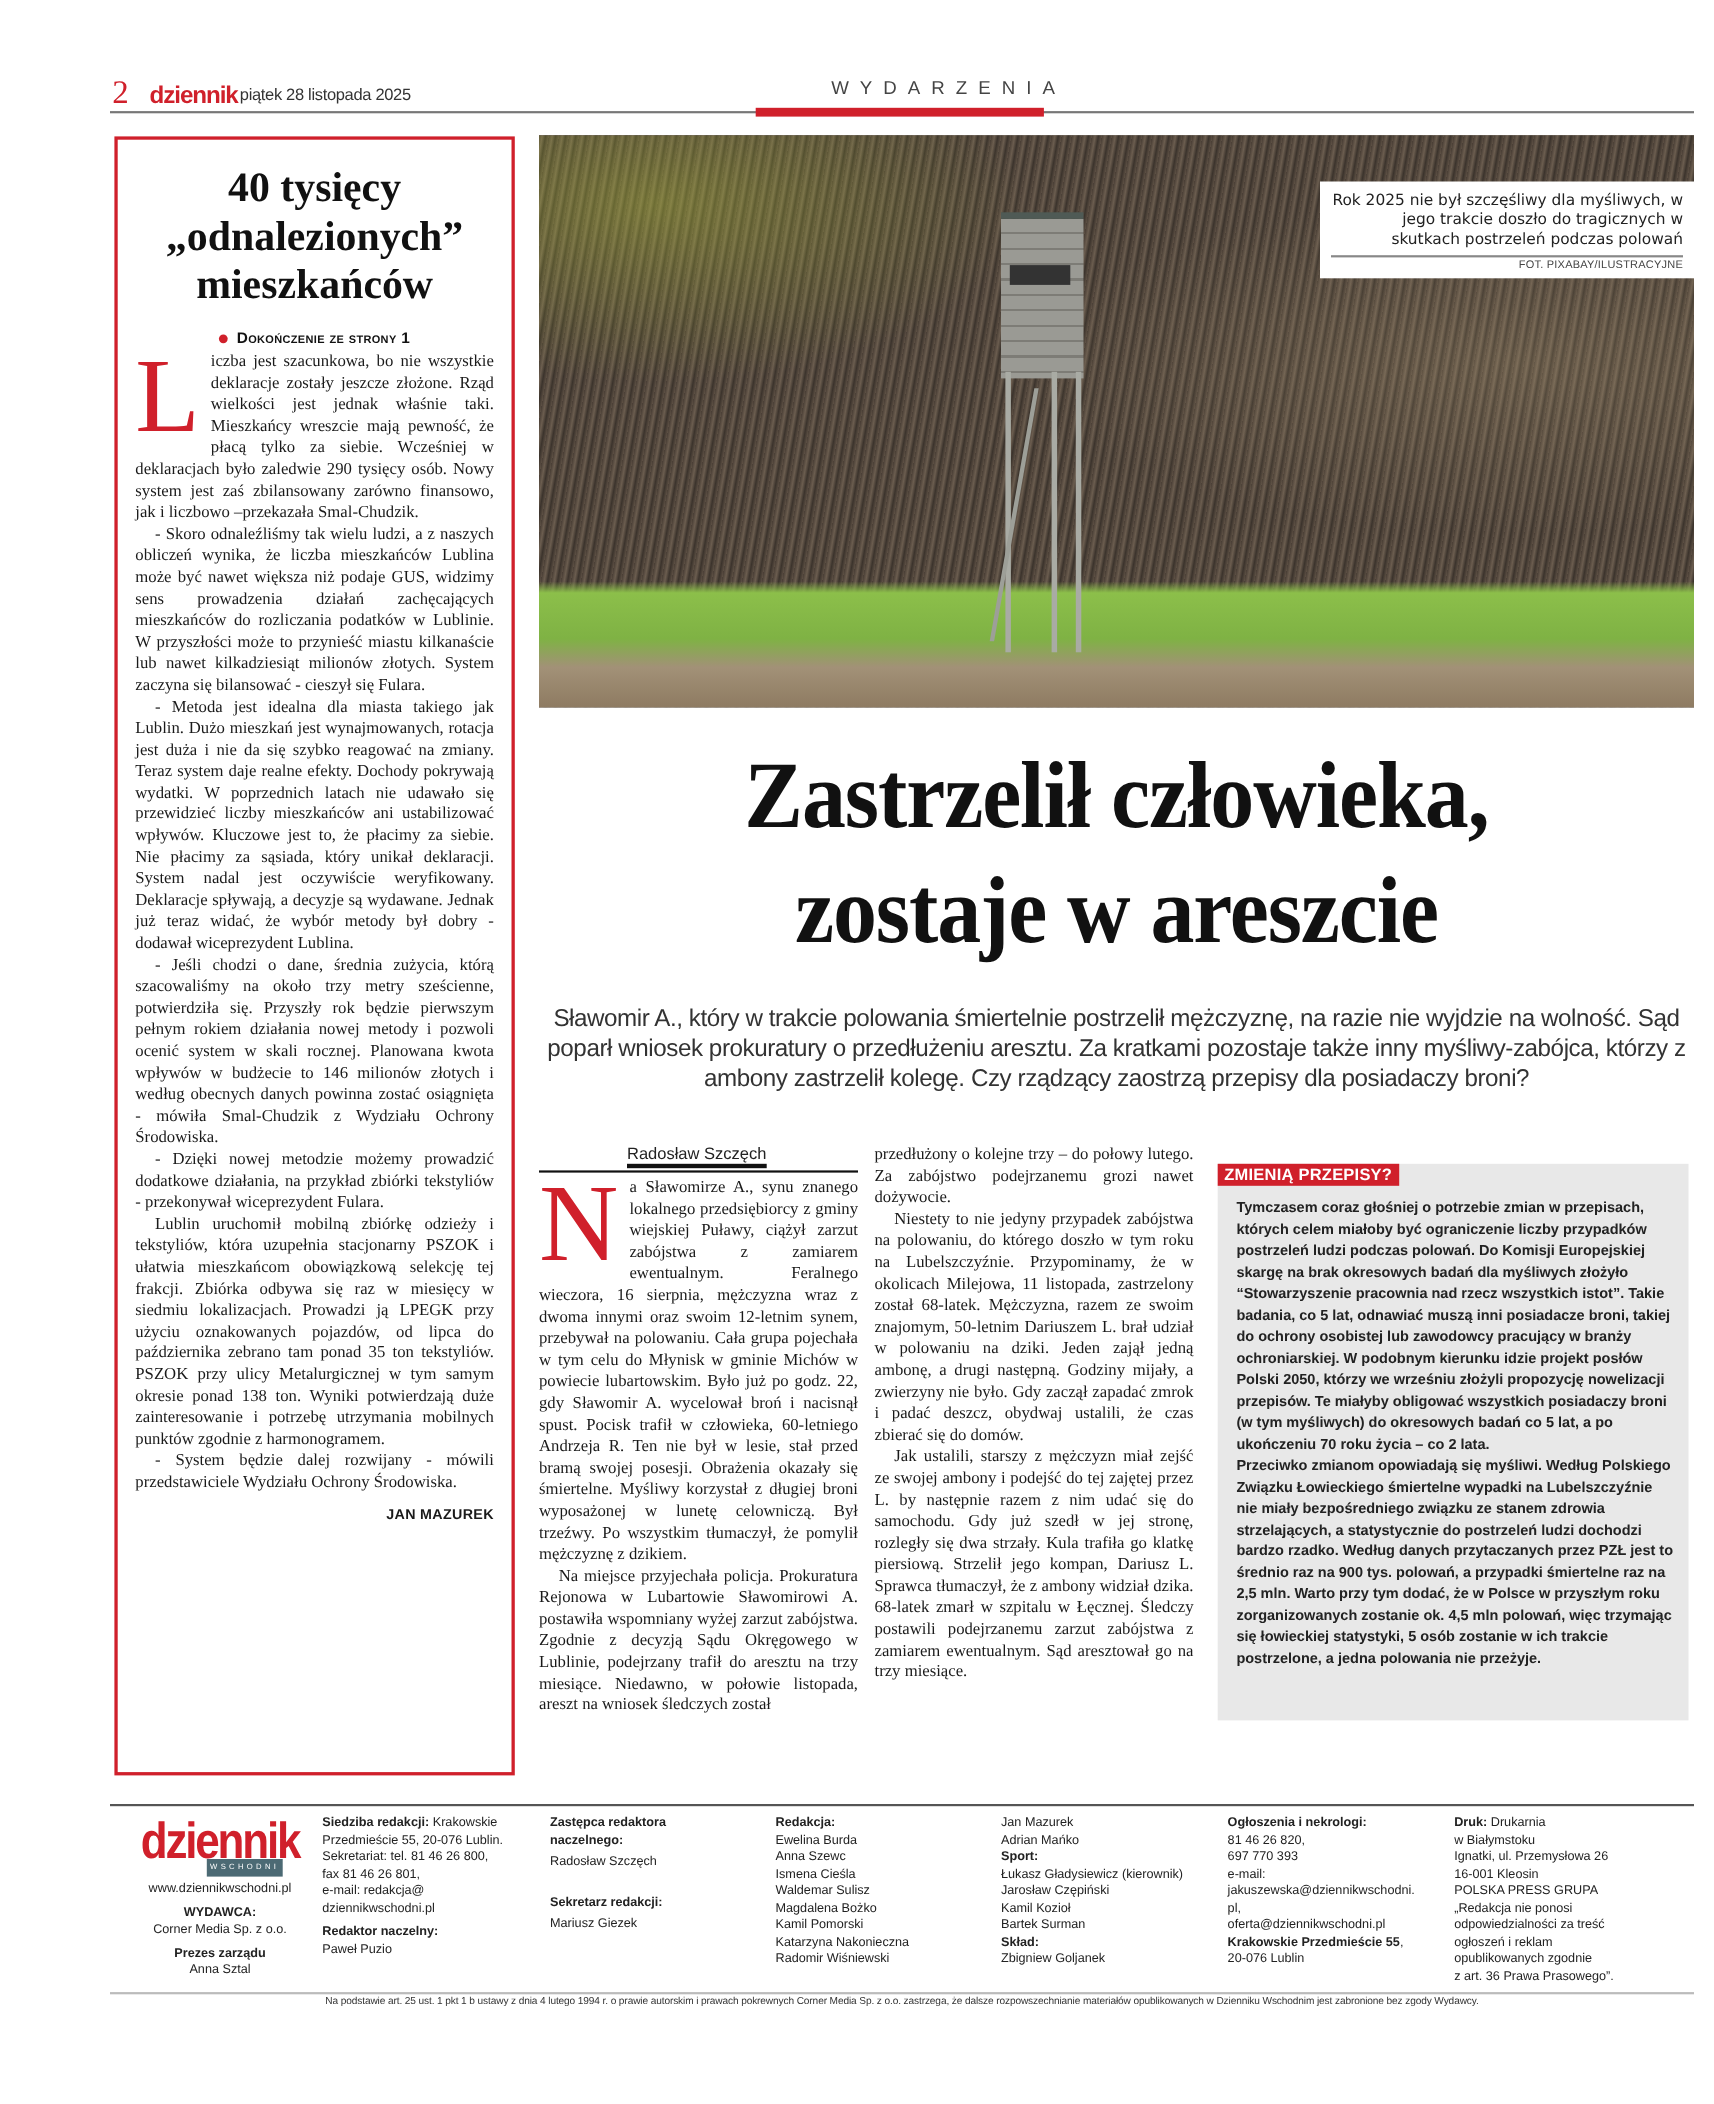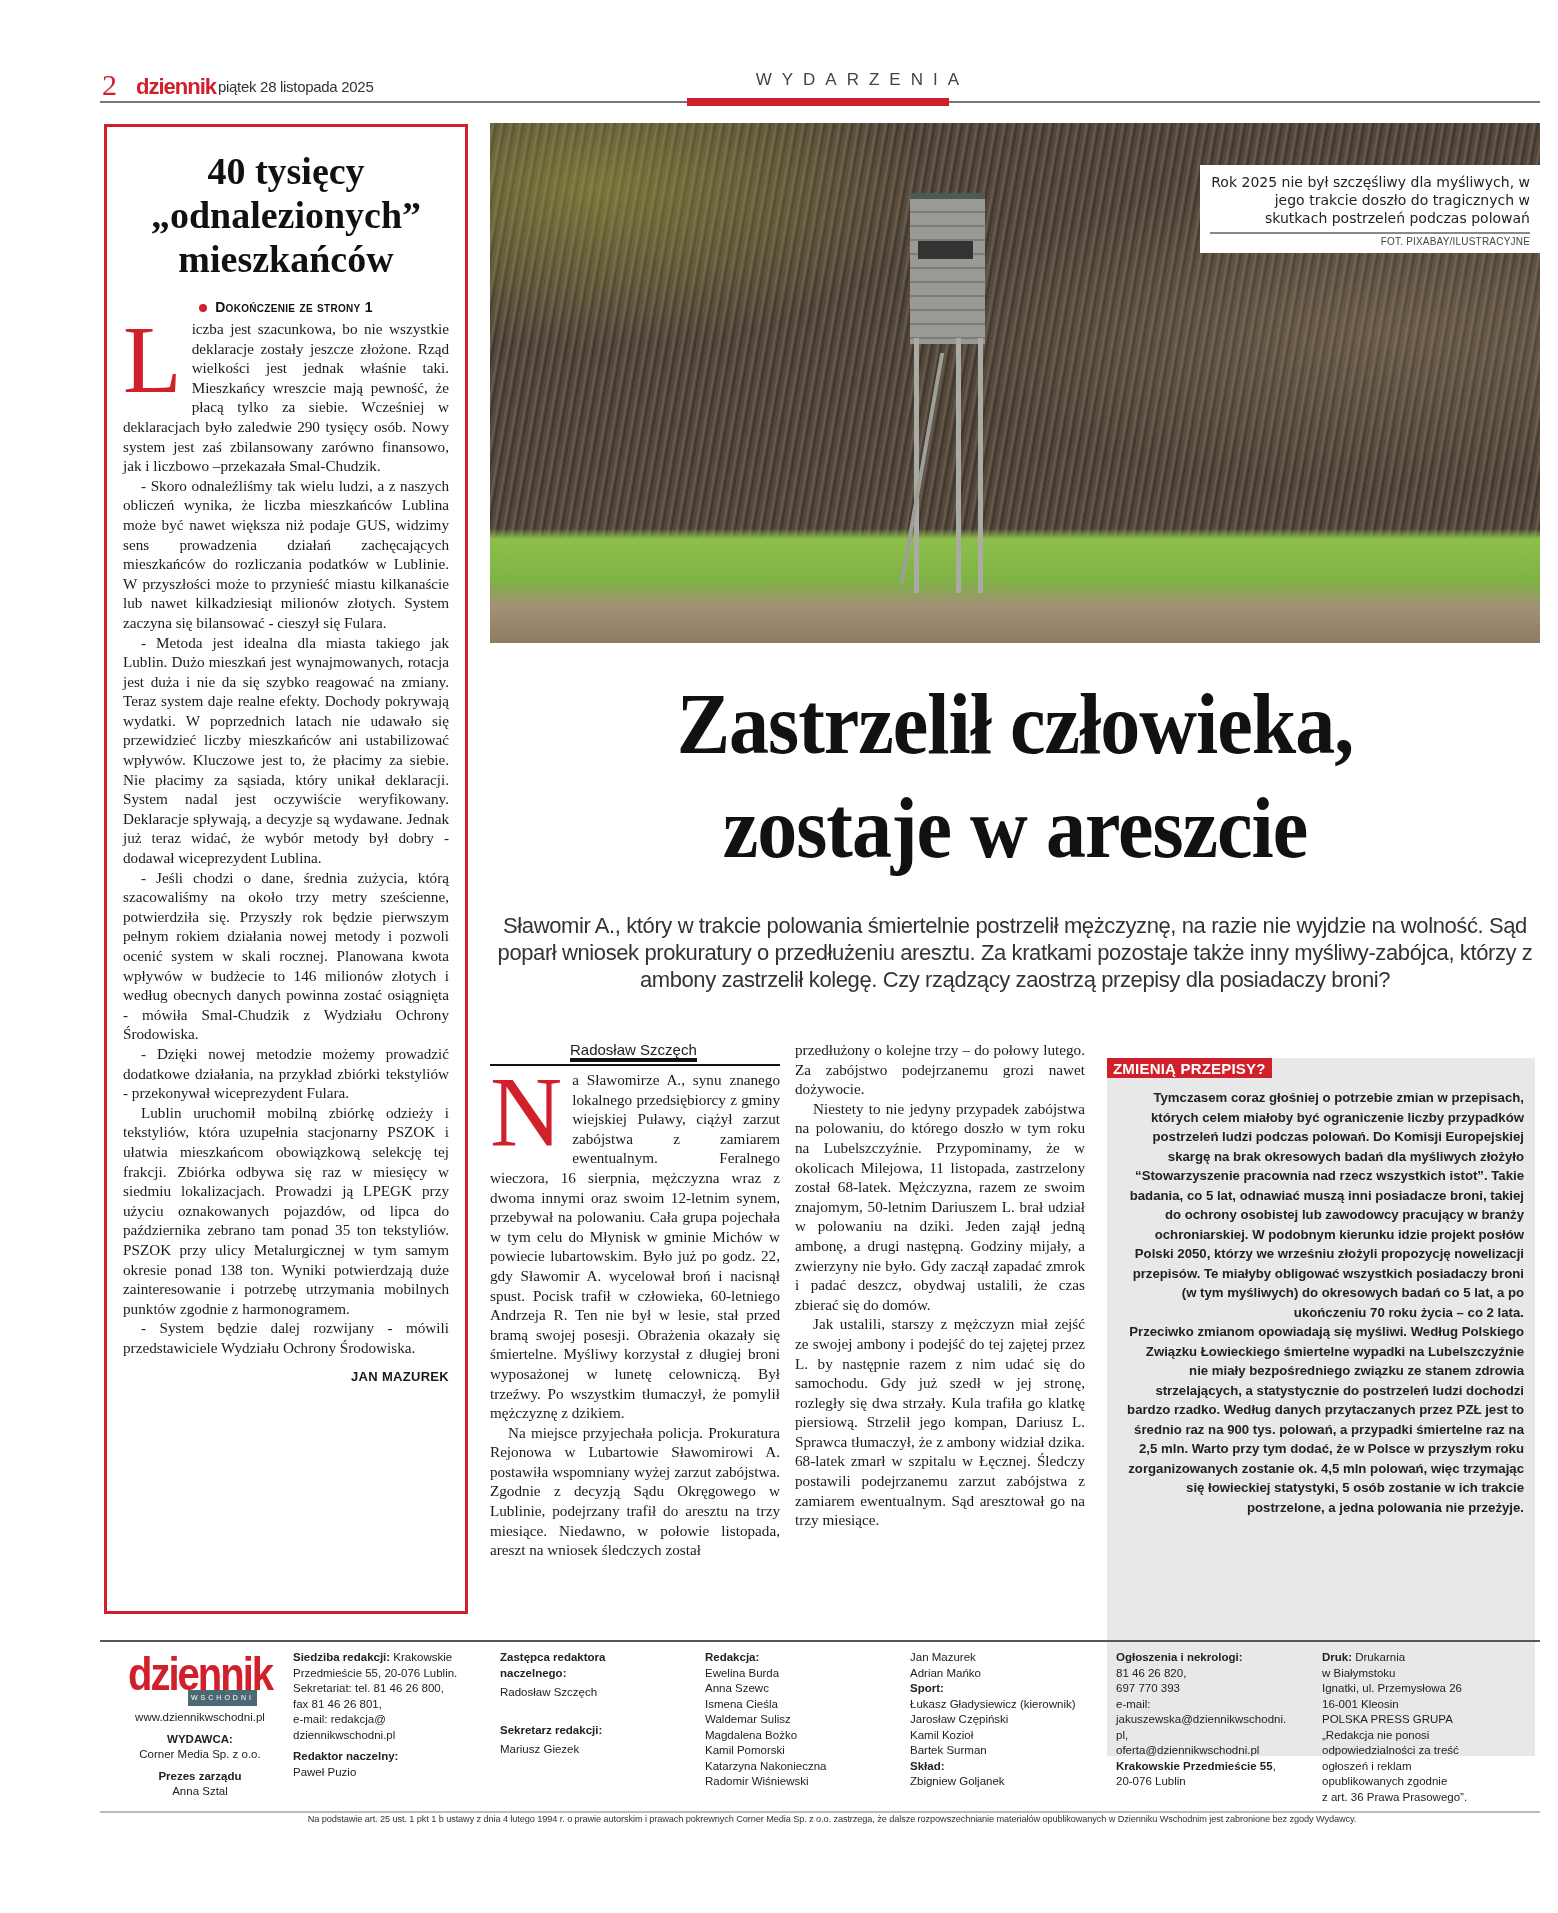--- a/index.html
+++ b/index.html
@@ -49,36 +49,36 @@
 
   
   .byline { position:absolute; left:490px; top:1040px; width:290px; height:24px; border-bottom:2px solid #111; }
   .byline span { position:absolute; left:80px; top:1px; font-family:"Liberation Sans", sans-serif; font-size:15px; color:#222; border-bottom:4px solid #111; padding-bottom:0; }
   .col { position:absolute; width:290px; }
   .col1 { left:490px; top:1070px; }
   .col2 { left:795px; top:1040px; }
   .main-dropcap { float:left; font-family:"Liberation Serif", serif; font-size:100px; line-height:84px; color:#d0202b; margin:0 10px 0 0; }
 
   
-  .infobox { position:absolute; left:1107px; top:1058px; width:428px; height:698px; background:#e8e8e8;text-align:right; }
+  .infobox { position:absolute; left:1107px; top:1058px; width:428px; height:506px; background:#e8e8e8; }
   .infobox-tag { position:absolute; left:0; top:0; background:#d0202b; color:#fff; font-family:"Liberation Sans", sans-serif; font-weight:bold; font-size:15px; padding:2px 6px 1px; letter-spacing:0.2px; }
   .infobox-body { position:absolute; left:17px; top:30px; width:400px; font-family:"Liberation Sans", sans-serif; font-weight:bold; font-size:13.2px; line-height:19.5px; color:#222; }
   .infobox-body p { margin:0; }
 
   
   .footer-rule { position:absolute; left:100px; top:1640px; width:1440px; height:2px; background:#555; }
   .footer { position:absolute; left:100px; top:1644px; width:1440px; height:150px; font-family:"Liberation Sans", sans-serif; font-size:11.5px; line-height:15.5px; color:#222; }
   .fcol { position:absolute; top:6px; }
   .fcol b { font-weight:bold; }
   .logo-big { position:absolute; left:28px; top:10px; width:140px; }
   .logo-word { font-family:"Liberation Sans", sans-serif; font-weight:bold; font-size:40px; line-height:40px; color:#d0202b; letter-spacing:-2px; transform:scaleY(1.15); display:block; }
   .logo-sub { position:absolute; left:60px; top:36px; background:#4c6a74; color:#fff; font-size:7px; letter-spacing:3px; padding:0 3px; }
   .pub { position:absolute; left:0px; top:66px; width:200px; text-align:center; }
   .legal-rule { position:absolute; left:100px; top:1811px; width:1440px; height:2px; background:#bbb; }
-  .legal { position:absolute; left:112px; top:1814px; width:1440px; text-align:center; font-family:"Liberation Sans", sans-serif; font-size:9.2px; color:#333; letter-spacing:-0.1px; }
+  .legal { position:absolute; left:100px; top:1814px; width:1440px; text-align:center; font-family:"Liberation Sans", sans-serif; font-size:9.2px; color:#333; letter-spacing:-0.1px; }
 </style>
 </head>
 <body>
 
 <div class="masthead">
   <span class="page-num">2</span>
   <span class="brand-small">dziennik</span>
   <span class="date">piątek 28 listopada 2025</span>
   <div class="header-rule"></div>
   <div class="section-underline"></div>

